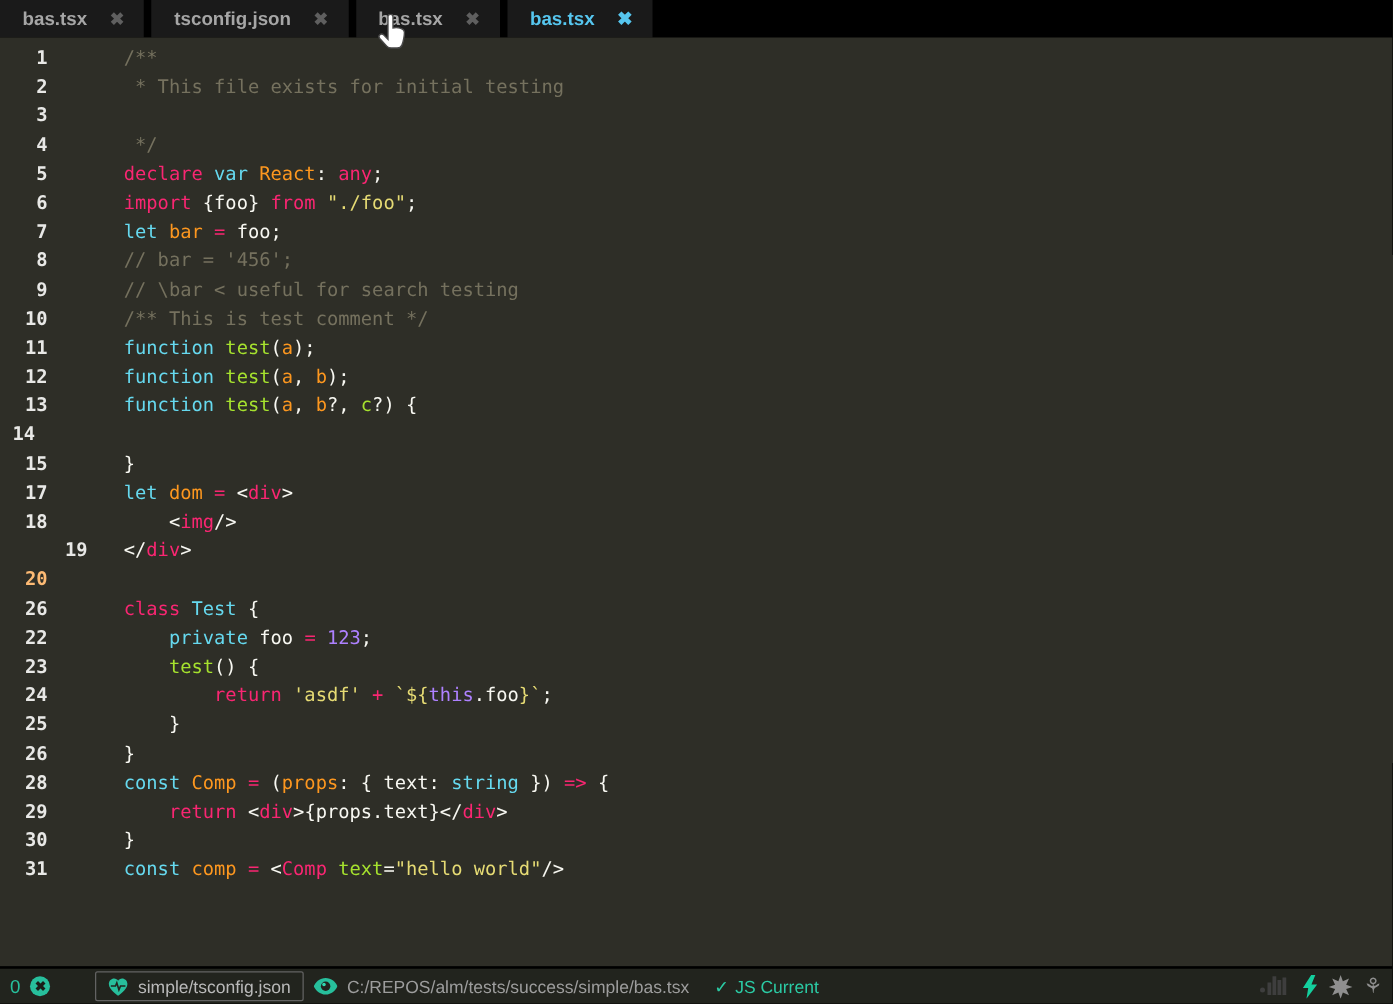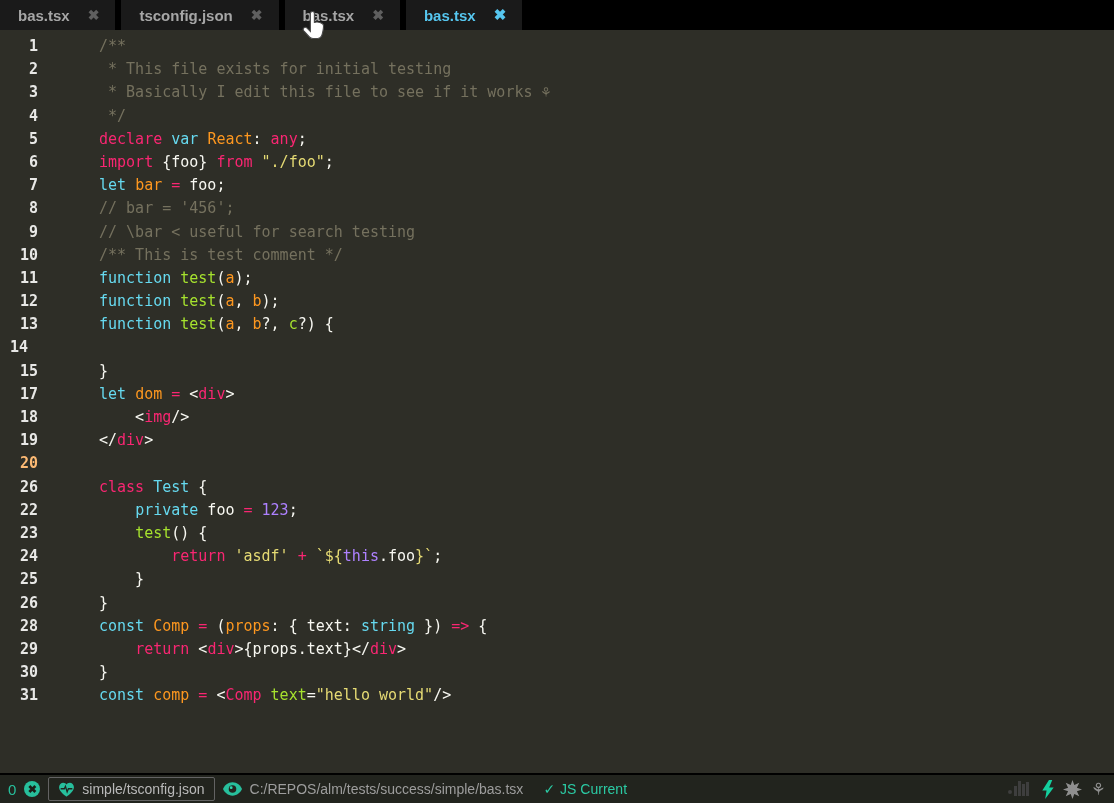--- a/index.html
+++ b/index.html
@@ -24,21 +24,21 @@
   .lc { position:absolute; left:99px; top:0; white-space:pre; }
 
   
   .statusbar { position:absolute; left:0; bottom:0; width:1114px; height:30px; background:#22241e;
                border-top:2px solid #000; display:flex; align-items:center; font-size:14px; color:#9d9d9d; }
   .sb-left { display:flex; align-items:center; gap:8px; padding-left:8px; flex:1; min-width:0; }
   .sb-count { color:#27bf9c; font-size:15px; }
   .sb-clear { width:16px; height:16px; border-radius:50%; background:#27bf9c; color:#1b1d18;
               font-size:11px; font-weight:bold; display:flex; align-items:center; justify-content:center; cursor:pointer; }
   .sb-project { display:flex; align-items:center; gap:7px; border:1px solid #636363; border-radius:2px;
-                padding:2px 9px; height:24px; color:#b9b9b9; cursor:pointer; }
+                padding:2px 9px; height:24px; color:#b9b9b9; cursor:pointer;margin-left:28px; }
   .sb-path { color:#9d9d9d; white-space:nowrap; }
   .sb-js { display:flex; align-items:center; gap:5px; color:#2bcaa4; margin-left:12px; white-space:nowrap; }
   .sb-right { display:flex; align-items:center; gap:9px; padding-right:8px; }
   .icon { display:inline-flex; align-items:center; justify-content:center; }
   .flower-glyph { font-family:"DejaVu Sans", sans-serif; font-size:17px; color:#8f8f8f; line-height:1; }
 
   
   .mouse-cursor { position:absolute; left:301px; top:11px; z-index:50; pointer-events:none; }
 </style>
 </head>
@@ -62,36 +62,36 @@
       <div class="tab active">
         <span class="tab-label">bas.tsx</span>
         <span class="tab-close">✖</span>
       </div>
     </div>
 
   <div class="editor">
     <div>
         <div class="row"><span class="ln" style="color: rgb(232, 232, 230);">1</span><span class="lc"><span style="color: rgb(117, 113, 94);">/**</span></span></div>
         <div class="row"><span class="ln" style="color: rgb(232, 232, 230);">2</span><span class="lc"><span style="color: rgb(117, 113, 94);"> * This file exists for initial testing</span></span></div>
-        <div class="row"><span class="ln" style="color: rgb(232, 232, 230);">3</span><span class="lc"><span style="color: rgb(117, 113, 94);"> * Basically I edit this file to see if it works ⚘</span></span></div>
+        <div class="row"><span class="ln" style="color: rgb(232, 232, 230);">3</span></div>
         <div class="row"><span class="ln" style="color: rgb(232, 232, 230);">4</span><span class="lc"><span style="color: rgb(117, 113, 94);"> */</span></span></div>
         <div class="row"><span class="ln" style="color: rgb(232, 232, 230);">5</span><span class="lc"><span style="color: rgb(249, 38, 114);">declare</span><span style="color: rgb(248, 248, 242);"> </span><span style="color: rgb(102, 217, 239);">var</span><span style="color: rgb(248, 248, 242);"> </span><span style="color: rgb(253, 151, 31);">React</span><span style="color: rgb(248, 248, 242);">: </span><span style="color: rgb(249, 38, 114);">any</span><span style="color: rgb(248, 248, 242);">;</span></span></div>
         <div class="row"><span class="ln" style="color: rgb(232, 232, 230);">6</span><span class="lc"><span style="color: rgb(249, 38, 114);">import</span><span style="color: rgb(248, 248, 242);"> {foo} </span><span style="color: rgb(249, 38, 114);">from</span><span style="color: rgb(248, 248, 242);"> </span><span style="color: rgb(230, 219, 116);">"./foo"</span><span style="color: rgb(248, 248, 242);">;</span></span></div>
         <div class="row"><span class="ln" style="color: rgb(232, 232, 230);">7</span><span class="lc"><span style="color: rgb(102, 217, 239);">let</span><span style="color: rgb(248, 248, 242);"> </span><span style="color: rgb(253, 151, 31);">bar</span><span style="color: rgb(248, 248, 242);"> </span><span style="color: rgb(249, 38, 114);">=</span><span style="color: rgb(248, 248, 242);"> foo;</span></span></div>
         <div class="row"><span class="ln" style="color: rgb(232, 232, 230);">8</span><span class="lc"><span style="color: rgb(117, 113, 94);">// bar = '456';</span></span></div>
         <div class="row"><span class="ln" style="color: rgb(232, 232, 230);">9</span><span class="lc"><span style="color: rgb(117, 113, 94); text-align: right;">// \bar &lt; useful for search testing</span></span></div>
         <div class="row"><span class="ln" style="color: rgb(232, 232, 230);">10</span><span class="lc"><span style="color: rgb(117, 113, 94);">/** This is test comment */</span></span></div>
         <div class="row"><span class="ln" style="color: rgb(232, 232, 230);">11</span><span class="lc"><span style="color: rgb(102, 217, 239);">function</span><span style="color: rgb(248, 248, 242);"> </span><span style="color: rgb(166, 226, 46);">test</span><span style="color: rgb(248, 248, 242);">(</span><span style="color: rgb(253, 151, 31);">a</span><span style="color: rgb(248, 248, 242);">);</span></span></div>
         <div class="row"><span class="ln" style="color: rgb(232, 232, 230);">12</span><span class="lc"><span style="color: rgb(102, 217, 239);">function</span><span style="color: rgb(248, 248, 242);"> </span><span style="color: rgb(166, 226, 46);">test</span><span style="color: rgb(248, 248, 242);">(</span><span style="color: rgb(253, 151, 31);">a</span><span style="color: rgb(248, 248, 242);">, </span><span style="color: rgb(253, 151, 31);">b</span><span style="color: rgb(248, 248, 242);">);</span></span></div>
         <div class="row"><span class="ln" style="color: rgb(232, 232, 230);">13</span><span class="lc"><span style="color: rgb(102, 217, 239);">function</span><span style="color: rgb(248, 248, 242);"> </span><span style="color: rgb(166, 226, 46);">test</span><span style="color: rgb(248, 248, 242);">(</span><span style="color: rgb(253, 151, 31);">a</span><span style="color: rgb(248, 248, 242);">, </span><span style="color: rgb(253, 151, 31);">b</span><span style="color: rgb(248, 248, 242);">?, </span><span style="color: rgb(166, 226, 46);">c</span><span style="color: rgb(248, 248, 242);">?) {</span></span></div>
         <div class="row"><span class="ln" style="color: rgb(232, 232, 230); text-align: center;">14</span><span class="lc"></span></div>
         <div class="row"><span class="ln" style="color: rgb(232, 232, 230);">15</span><span class="lc"><span style="color: rgb(248, 248, 242);">}</span></span></div>
         <div class="row"><span class="ln" style="color: rgb(232, 232, 230);">17</span><span class="lc"><span style="color: rgb(102, 217, 239);">let</span><span style="color: rgb(248, 248, 242);"> </span><span style="color: rgb(253, 151, 31);">dom</span><span style="color: rgb(248, 248, 242);"> </span><span style="color: rgb(249, 38, 114);">=</span><span style="color: rgb(248, 248, 242);"> &lt;</span><span style="color: rgb(249, 38, 114);">div</span><span style="color: rgb(248, 248, 242);">&gt;</span></span></div>
         <div class="row"><span class="ln" style="color: rgb(232, 232, 230);">18</span><span class="lc"><span style="color: rgb(248, 248, 242);">    &lt;</span><span style="color: rgb(249, 38, 114);">img</span><span style="color: rgb(248, 248, 242);">/&gt;</span></span></div>
-        <div class="row"><span class="ln" style="color: rgb(232, 232, 230);">19</span><span class="lc"><span style="color: rgb(248, 248, 242);">&lt;/</span><span style="color: rgb(249, 38, 114);">div</span><span style="color: rgb(248, 248, 242);">&gt;</span></span></div>
+        <div class="row"><span class="ln" style="color: rgb(232, 232, 230); margin-left: 32px;">19</span><span class="lc"><span style="color: rgb(248, 248, 242);">&lt;/</span><span style="color: rgb(249, 38, 114);">div</span><span style="color: rgb(248, 248, 242);">&gt;</span></span></div>
         <div class="row"><span class="ln" style="color: #fdba74;">20</span><span class="lc"></span></div>
         <div class="row"><span class="ln" style="color: rgb(232, 232, 230);">26</span><span class="lc"><span style="color: rgb(249, 38, 114);">class</span><span style="color: rgb(248, 248, 242);"> </span><span style="color: rgb(102, 217, 239);">Test</span><span style="color: rgb(248, 248, 242);"> {</span></span></div>
         <div class="row"><span class="ln" style="color: rgb(232, 232, 230);">22</span><span class="lc"><span style="color: rgb(248, 248, 242);">    </span><span style="color: rgb(102, 217, 239);">private</span><span style="color: rgb(248, 248, 242);"> foo </span><span style="color: rgb(249, 38, 114);">=</span><span style="color: rgb(248, 248, 242);"> </span><span style="color: rgb(174, 129, 255);">123</span><span style="color: rgb(248, 248, 242);">;</span></span></div>
         <div class="row"><span class="ln" style="color: rgb(232, 232, 230);">23</span><span class="lc"><span style="color: rgb(248, 248, 242);">    </span><span style="color: rgb(166, 226, 46);">test</span><span style="color: rgb(248, 248, 242);">() {</span></span></div>
         <div class="row"><span class="ln" style="color: rgb(232, 232, 230);">24</span><span class="lc"><span style="color: rgb(248, 248, 242);">        </span><span style="color: rgb(249, 38, 114);">return</span><span style="color: rgb(248, 248, 242);"> </span><span style="color: rgb(230, 219, 116);">'asdf'</span><span style="color: rgb(248, 248, 242);"> </span><span style="color: rgb(249, 38, 114);">+</span><span style="color: rgb(248, 248, 242);"> </span><span style="color: rgb(230, 219, 116);">`${</span><span style="color: rgb(174, 129, 255);">this</span><span style="color: rgb(248, 248, 242);">.foo</span><span style="color: rgb(230, 219, 116);">}`</span><span style="color: rgb(248, 248, 242);">;</span></span></div>
         <div class="row"><span class="ln" style="color: rgb(232, 232, 230);">25</span><span class="lc"><span style="color: rgb(248, 248, 242);">    }</span></span></div>
         <div class="row"><span class="ln" style="color: rgb(232, 232, 230);">26</span><span class="lc"><span style="color: rgb(248, 248, 242);">}</span></span></div>
         <div class="row"><span class="ln" style="color: rgb(232, 232, 230);">28</span><span class="lc"><span style="color: rgb(102, 217, 239);">const</span><span style="color: rgb(248, 248, 242);"> </span><span style="color: rgb(253, 151, 31);">Comp</span><span style="color: rgb(248, 248, 242);"> </span><span style="color: rgb(249, 38, 114);">=</span><span style="color: rgb(248, 248, 242);"> (</span><span style="color: rgb(253, 151, 31);">props</span><span style="color: rgb(248, 248, 242);">: { text: </span><span style="color: rgb(102, 217, 239);">string</span><span style="color: rgb(248, 248, 242);"> }) </span><span style="color: rgb(249, 38, 114);">=&gt;</span><span style="color: rgb(248, 248, 242);"> {</span></span></div>
         <div class="row"><span class="ln" style="color: rgb(232, 232, 230);">29</span><span class="lc"><span style="color: rgb(248, 248, 242);">    </span><span style="color: rgb(249, 38, 114);">return</span><span style="color: rgb(248, 248, 242);"> &lt;</span><span style="color: rgb(249, 38, 114);">div</span><span style="color: rgb(248, 248, 242);">&gt;</span><span style="color: rgb(248, 248, 242);">{props.text}</span><span style="color: rgb(248, 248, 242);">&lt;/</span><span style="color: rgb(249, 38, 114);">div</span><span style="color: rgb(248, 248, 242);">&gt;</span></span></div>
         <div class="row"><span class="ln" style="color: rgb(232, 232, 230);">30</span><span class="lc"><span style="color: rgb(248, 248, 242);">}</span></span></div>

